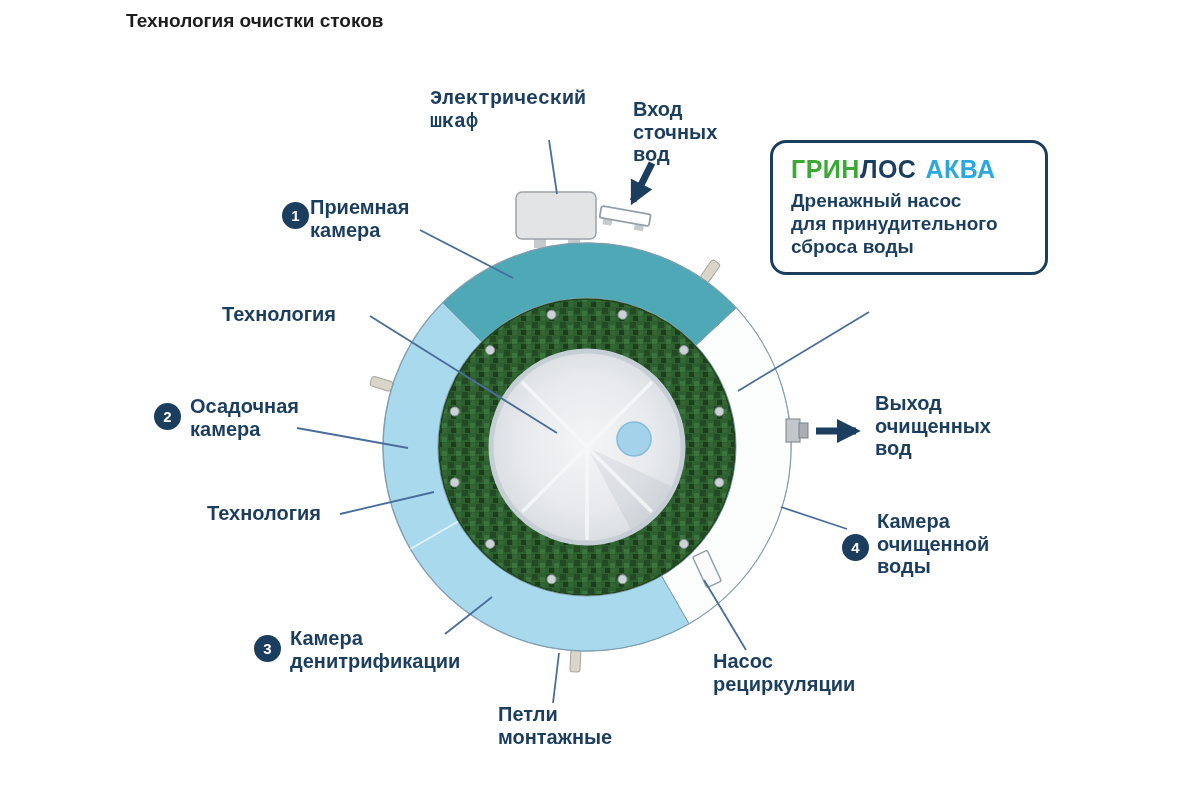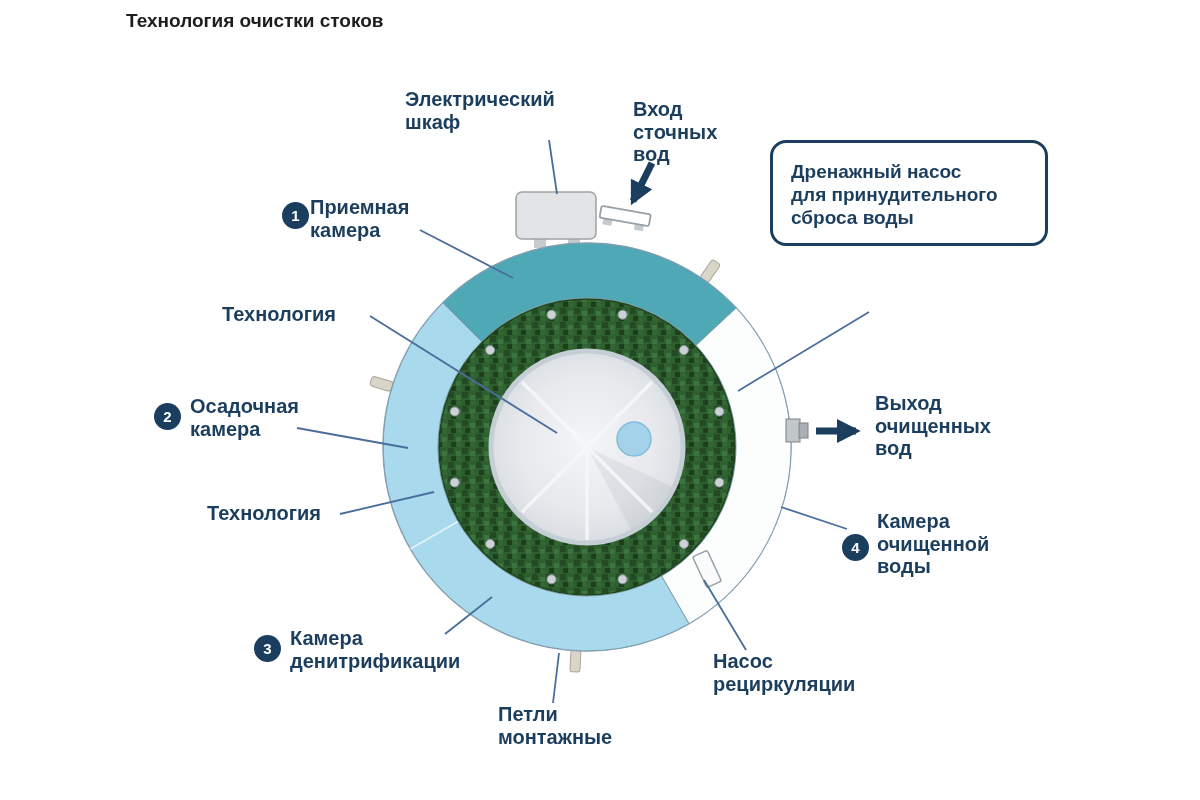--- a/index.html
+++ b/index.html
@@ -125,21 +125,21 @@
       <line class="cl" x1="847" y1="529" x2="781" y2="507"></line>
       <line class="cl" x1="869" y1="312" x2="738" y2="391"></line>
     </g>
 
     <line class="arrow" x1="652" y1="163" x2="633" y2="201" marker-end="url(#ah)"></line>
     <line class="arrow" x1="816" y1="431" x2="856" y2="431" marker-end="url(#ah)"></line>
   </svg>
 
   <div class="page-title">Технология очистки стоков</div>
 
-  <div class="lbl" style="left:405px;top:88px;">Электрический
+  <div class="lbl" style="left:430px;top:88px;font-family:Liberation Mono, monospace;">Электрический
 шкаф</div>
 
   <div class="lbl" style="left:633px;top:98px;">Вход
 сточных
 вод</div>
 
   <div class="badge" style="left:282px;top:202px;">1</div>
   <div class="lbl" style="left:310px;top:196px;">Приемная
 камера</div>
 
@@ -164,18 +164,21 @@
   <div class="badge" style="left:842px;top:534px;">4</div>
   <div class="lbl" style="left:877px;top:510px;">Камера
 очищенной
 воды</div>
 
   <div class="lbl" style="left:875px;top:392px;">Выход
 очищенных
 вод</div>
 
   <div class="brand-box">
+    <div class="brand-line">
+      <span class="brand-green">ГРИН</span><span class="brand-navy">ЛОС</span><span class="brand-blue">АКВА</span>
+    </div>
     <div class="brand-desc">Дренажный насос
 для принудительного
 сброса воды</div>
   </div>
 
 </div>
 
 </body></html>

